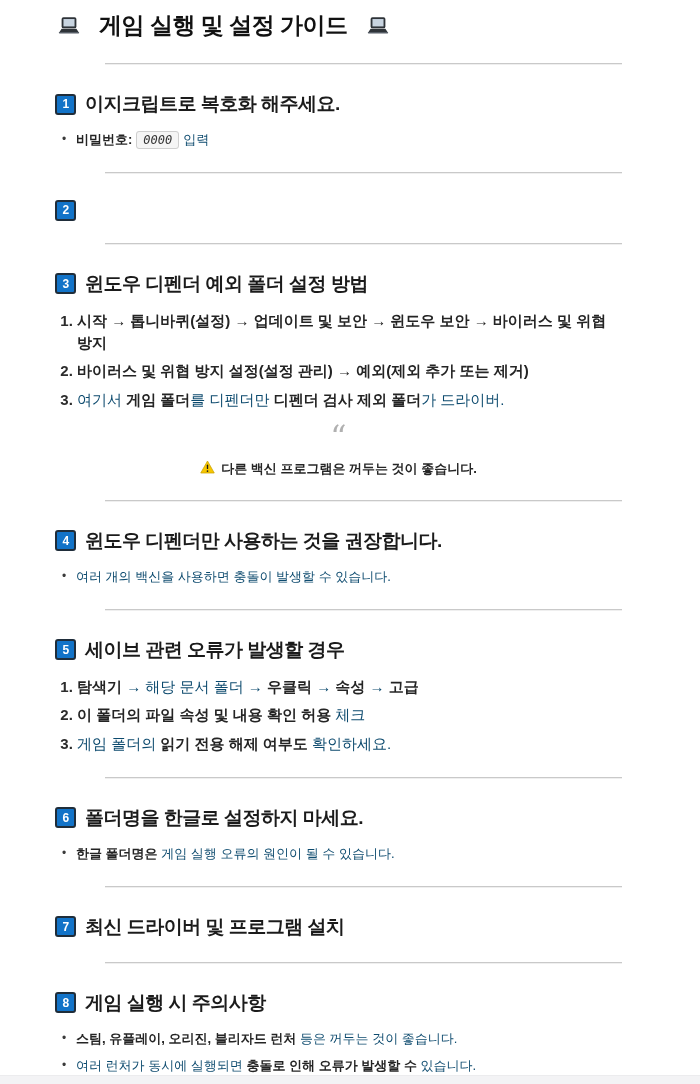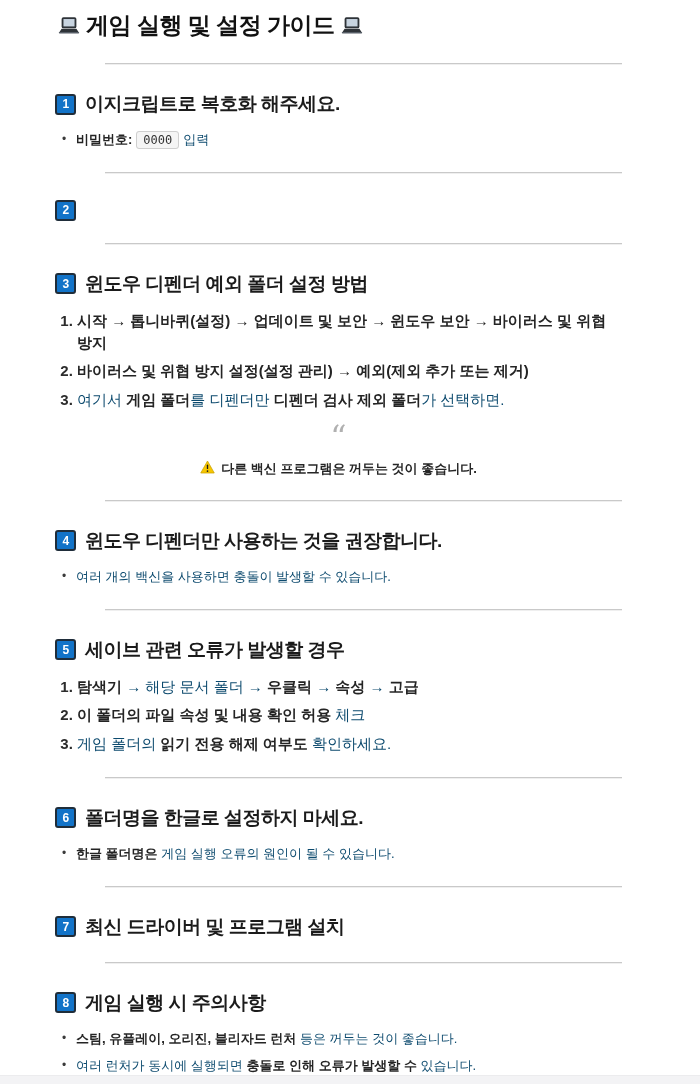--- a/index.html
+++ b/index.html
@@ -5,21 +5,21 @@
   * { box-sizing: border-box; }
   html, body { margin: 0; padding: 0; }
   body {
     width: 700px; height: 1084px; position: relative; overflow: hidden;
     background: #ffffff; color: #444;
     font-family: "Liberation Sans", "DejaVu Sans", sans-serif;
   }
   .container { padding: 6px 78px 0 55px; }
 
   .page-title {
-    display: flex; align-items: center; gap: 5px;
+    display: flex; align-items: center; gap: 18px;
     font-size: 23px; font-weight: 700; color: #111;
     margin: 4px 0 0 2px; letter-spacing: -0.5px;
   }
   .laptop-svg { flex: 0 0 auto; }
 
   hr.divider {
     border: none; height: 2px;
     border-top: 1px solid #c9c9c9; border-bottom: 1px solid #efefef;
     margin: 22px 0 0 50px;
   }
@@ -50,21 +50,21 @@
   ol.numbered-list { margin: 13px 0 0; padding: 0 0 0 22px; font-size: 15px; color: #454545; }
   ol.numbered-list li { margin-top: 7px; line-height: 1.45; }
   ol.numbered-list li::marker { font-weight: 700; color: #2c2c2c; }
 
   .seg { color: #0c4a6e; }
   .seg-bold { font-weight: 700; color: #242424; }
 
   code.inline-code {
     font-family: "DejaVu Sans Mono", monospace; font-size: 12px;
     background: #f5f5f5; border: 1px solid #cfcfcf; border-radius: 3px;
-    padding: 1px 6px; margin: 0 4px; color: #333;
+    padding: 1px 6px; margin: 0 4px; color: #333; font-style: italic;
   }
 
   .quote-block { margin: 10px 0 0; text-align: center; }
   .quote-mark {
     display: block; font-family: "DejaVu Serif", serif;
     font-size: 32px; line-height: 1; color: #b0b0b0;
   }
   .quote-warning {
     margin-top: 7px; display: flex; align-items: flex-start; justify-content: center; gap: 6px;
     font-size: 13px; font-weight: 700; color: #262626;
@@ -125,21 +125,21 @@
   <section class="guide-section">
     <hr class="divider">
     <h2 class="section-heading">
       <span class="badge">3</span>
       <span class="heading-text">윈도우 디펜더 예외 폴더 설정 방법</span>
     </h2>
     <div class="section-body">
           <ol class="numbered-list">
             <li><span class="seg seg-bold">시작 → 톱니바퀴(설정) → 업데이트 및 보안 → 윈도우 보안 → 바이러스 및 위협 방지</span></li>
             <li><span class="seg seg-bold">바이러스 및 위협 방지 설정(설정 관리) → 예외(제외 추가 또는 제거)</span></li>
-            <li><span class="seg">여기서 </span><span class="seg seg-bold">게임 폴더</span><span class="seg">를 디펜더만 </span><span class="seg seg-bold">디펜더 검사 제외 폴더</span><span class="seg">가 선택하면.</span></li>
+            <li><span class="seg">여기서 </span><span class="seg seg-bold">게임 폴더</span><span class="seg">를 디펜더만 </span><span class="seg seg-bold">디펜더 검사 제외 폴더</span><span class="seg">가 드라이버.</span></li>
           </ol>
         </div>
     <blockquote class="quote-block">
       <span class="quote-mark">“</span>
       <div class="quote-warning">
         <svg viewBox="0 0 20 18" width="15" height="14">
           <path d="M10 1 L19 17 H1 Z" fill="#f7c600" stroke="#c9a100" stroke-width="1"></path>
           <rect x="9.1" y="5.6" width="1.8" height="6.2" rx="0.9" fill="#1a1a1a"></rect>
           <circle cx="10" cy="14.4" r="1.15" fill="#1a1a1a"></circle>
         </svg>

